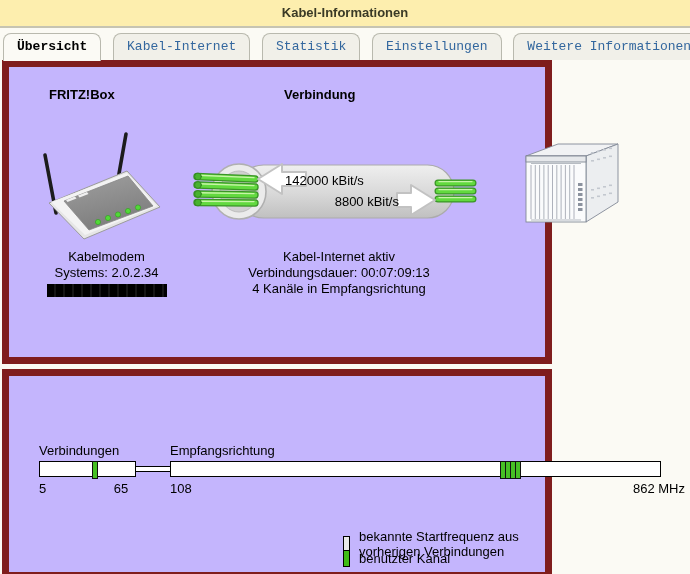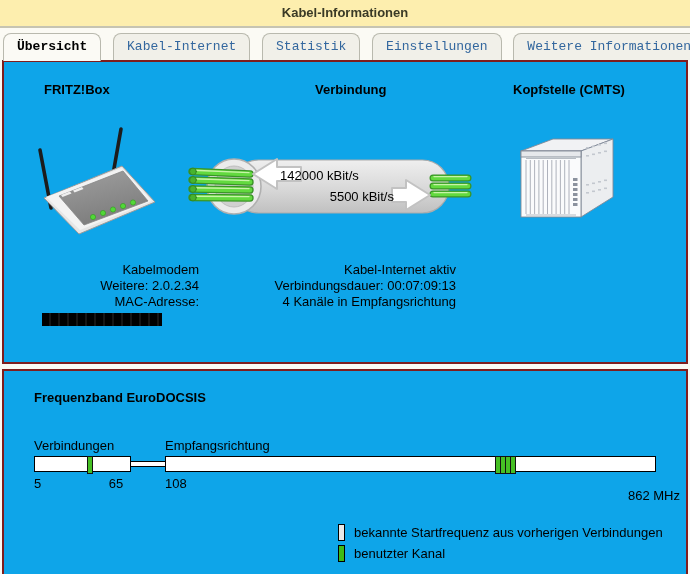--- a/index.html
+++ b/index.html
@@ -20,27 +20,27 @@
     display:inline-block;vertical-align:top;box-sizing:border-box;
     height:27px;line-height:25px;padding:0 13px;margin-right:4px;
     background:#f1f0e9;border:1px solid #b9b9ae;border-bottom:none;
     border-radius:8px 8px 0 0;color:#33679e;cursor:pointer;
   }
   .tab.active{
     height:28px;background:#fbfaf5;color:#000;font-weight:bold;
   }
   
   .panel{
-    position:absolute;left:2px;width:686px;box-sizing:border-box;
-    background:#0ea5e9;border:2px solid #7f1d1d;z-index:1;
+    position:absolute;left:2px;width:550px;box-sizing:border-box;
+    background:#c4b5fd;border:7px solid #7f1d1d;z-index:1;
   }
   #panel-overview{top:60px;height:304px;}
   #panel-frequency{top:369px;height:210px;}
   .col-heading{position:absolute;top:20px;font-weight:bold;}
-  .txt-block{position:absolute;top:200px;text-align:right;line-height:16px;}
+  .txt-block{position:absolute;top:182px;text-align:center;line-height:16px;}
   .txt-block p{margin:0;}
   .mac-bar{
     width:120px;height:13px;margin:3px auto 0;
     background:repeating-linear-gradient(90deg,#000 0 7px,#161616 7px 9px);
   }
   
   .illus{position:absolute;}
   #router-illus{left:28px;top:62px;}
   #pipe-illus{left:183px;top:85px;width:285px;height:80px;}
   #cmts-illus{left:514px;top:72px;}
@@ -60,21 +60,21 @@
   .channel{
     position:absolute;top:-1px;height:16px;width:4px;box-sizing:content-box;
     background:#46c024;border:1px solid #111;
   }
   .connector{
     position:absolute;left:127px;top:90px;width:34px;height:6px;box-sizing:border-box;
     background:#fff;border-top:1px solid #000;border-bottom:1px solid #000;
   }
   .tick{position:absolute;top:105px;}
   #tick-5{left:30px;} #tick-65{left:97px;width:30px;text-align:center;}
-  #tick-108{left:161px;} #tick-862{left:598px;width:78px;text-align:right;margin-top:12px;}
+  #tick-108{left:161px;} #tick-862{left:598px;width:78px;text-align:right;}
   
   .legend-row{position:absolute;left:334px;display:flex;align-items:center;gap:9px;}
   #legend-row-1{top:153px;} #legend-row-2{top:174px;align-items:center;}
   .swatch{width:5px;height:15px;border:1px solid #000;flex:0 0 auto;}
   .swatch.outline{background:#e9e9e9;}
   .swatch.green{background:#3fbb16;}
 </style>
 </head>
 <body>
 
@@ -84,22 +84,21 @@
   <span class="tab active">Übersicht</span>
   <span class="tab">Kabel-Internet</span>
   <span class="tab">Statistik</span>
   <span class="tab">Einstellungen</span>
   <span class="tab">Weitere Informationen</span>
 </div>
 
 <div class="panel" id="panel-overview">
 
   <div class="col-heading" style="left:40px;">FRITZ!Box</div>
-  <div class="col-heading" style="left:275px;margin-left:36px;">Verbindung</div>
-  <div class="col-heading" style="left:509px;">Kopfstelle (CMTS)</div>
+  <div class="col-heading" style="left:275px;">Verbindung</div>
 
   <svg class="illus" id="router-illus" width="132" height="114" viewBox="0 0 132 114">
     <path d="M19,84 L8,26" stroke="#1c1c1c" stroke-width="3.6" stroke-linecap="round" fill="none"></path>
     <path d="M80,56 L89,5" stroke="#1c1c1c" stroke-width="3.6" stroke-linecap="round" fill="none"></path>
     <polygon points="12,74 90,42 123,78 47,110" fill="#e6e6e6" stroke="#9b9b9b" stroke-width="1"></polygon>
     <polygon points="14,73 90,44 120,77 48,106" fill="#f3f3f3" stroke="none"></polygon>
     <defs>
       <linearGradient id="panelG" x1="0" y1="0" x2="0.4" y2="1">
         <stop offset="0" stop-color="#a0a0a0"></stop>
           <stop offset="1" stop-color="#7d7d7d"></stop>
@@ -151,21 +150,21 @@
         <circle cx="6" cy="33" r="3.4" fill="#47b32e" stroke="#2f7f1e" stroke-width="0.8"></circle>
         <circle cx="6" cy="42" r="3.4" fill="#47b32e" stroke="#2f7f1e" stroke-width="0.8"></circle>
         <circle cx="6" cy="50.5" r="3.4" fill="#47b32e" stroke="#2f7f1e" stroke-width="0.8"></circle>
       </g>
 
       <polygon points="66,27 90,12 90,20 114,20 114,34 90,34 90,42" fill="#ffffff" stroke="#c2c2c2" stroke-width="2" stroke-linejoin="round"></polygon>
 
       <polygon points="243,48 219,33 219,41 205,41 205,55 219,55 219,63" fill="#ffffff" stroke="#c2c2c2" stroke-width="2" stroke-linejoin="round"></polygon>
     </svg>
     <div class="pipe-label" id="rate-down">142000 kBit/s</div>
-    <div class="pipe-label" id="rate-up">5500 kBit/s</div>
+    <div class="pipe-label" id="rate-up">8800 kBit/s</div>
   </div>
 
   <svg class="illus" id="cmts-illus" width="104" height="88" viewBox="0 0 104 88">
     <g stroke="#828996" stroke-width="0.9" fill="#fafbfc">
       <polygon points="3,17 63,17 95,5 35,5" fill="#f1f2f4"></polygon>
       <polygon points="63,17 95,5 95,63 63,83" fill="#eceef0"></polygon>
       <rect x="3" y="17" width="60" height="66"></rect>
       <rect x="3" y="17" width="60" height="6" fill="#e6e8eb"></rect>
     </g>
     <path d="M8,26 V80 M12.3,26 V80 M16.6,26 V80 M20.9,26 V80 M25.2,26 V80 M29.5,26 V80 M33.8,26 V80 M38.1,26 V80 M42.4,26 V80 M46.7,26 V80 M51,26 V80" stroke="#9aa0ab" stroke-width="0.8" fill="none"></path>
@@ -193,36 +192,34 @@
         <rect x="86" y="45.5" width="3" height="1.6"></rect>
       <rect x="68" y="58" width="3" height="1.6"></rect>
         <rect x="74" y="56.5" width="3" height="1.6"></rect>
         <rect x="80" y="55" width="3" height="1.6"></rect>
         <rect x="86" y="53.5" width="3" height="1.6"></rect>
     </g>
   </svg>
 
   <div class="txt-block" style="left:0;width:195px;">
     <p>Kabelmodem</p>
-    <p>Weitere: 2.0.2.34</p>
-    <p>MAC-Adresse:</p>
+    <p>Systems: 2.0.2.34</p>
     <div class="mac-bar"></div>
   </div>
 
   <div class="txt-block" style="left:208px;width:244px;">
     <p>Kabel-Internet aktiv</p>
     <p>Verbindungsdauer: 00:07:09:13</p>
     <p>4 Kanäle in Empfangsrichtung</p>
   </div>
 
 </div>
 
 <div class="panel" id="panel-frequency">
 
-  <div class="freq-heading">Frequenzband EuroDOCSIS</div>
 
   <div class="band-label" id="lbl-up">Verbindungen</div>
   <div class="band-label" id="lbl-down">Empfangsrichtung</div>
 
   <div class="band" id="band-up">
     <span class="channel" style="left:52px;"></span>
   </div>
   <div class="connector"></div>
   <div class="band" id="band-down">
     <span class="channel" style="left:329px;"></span>

